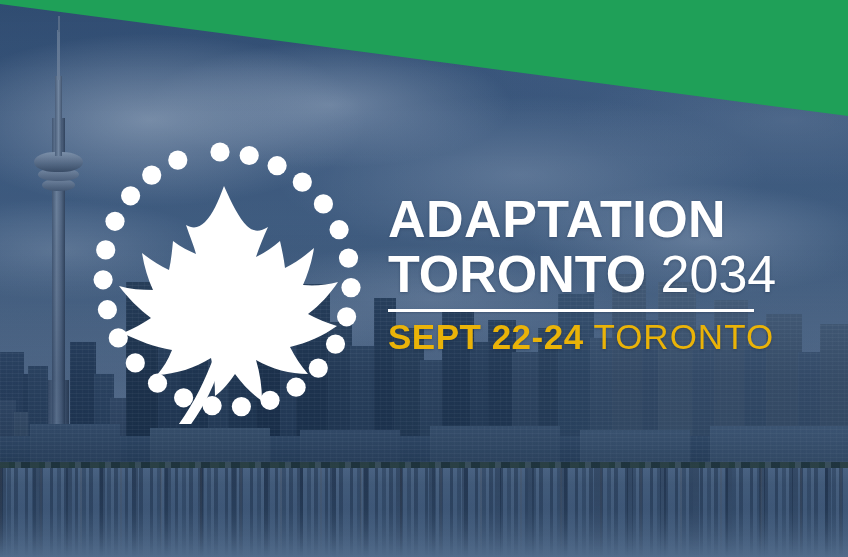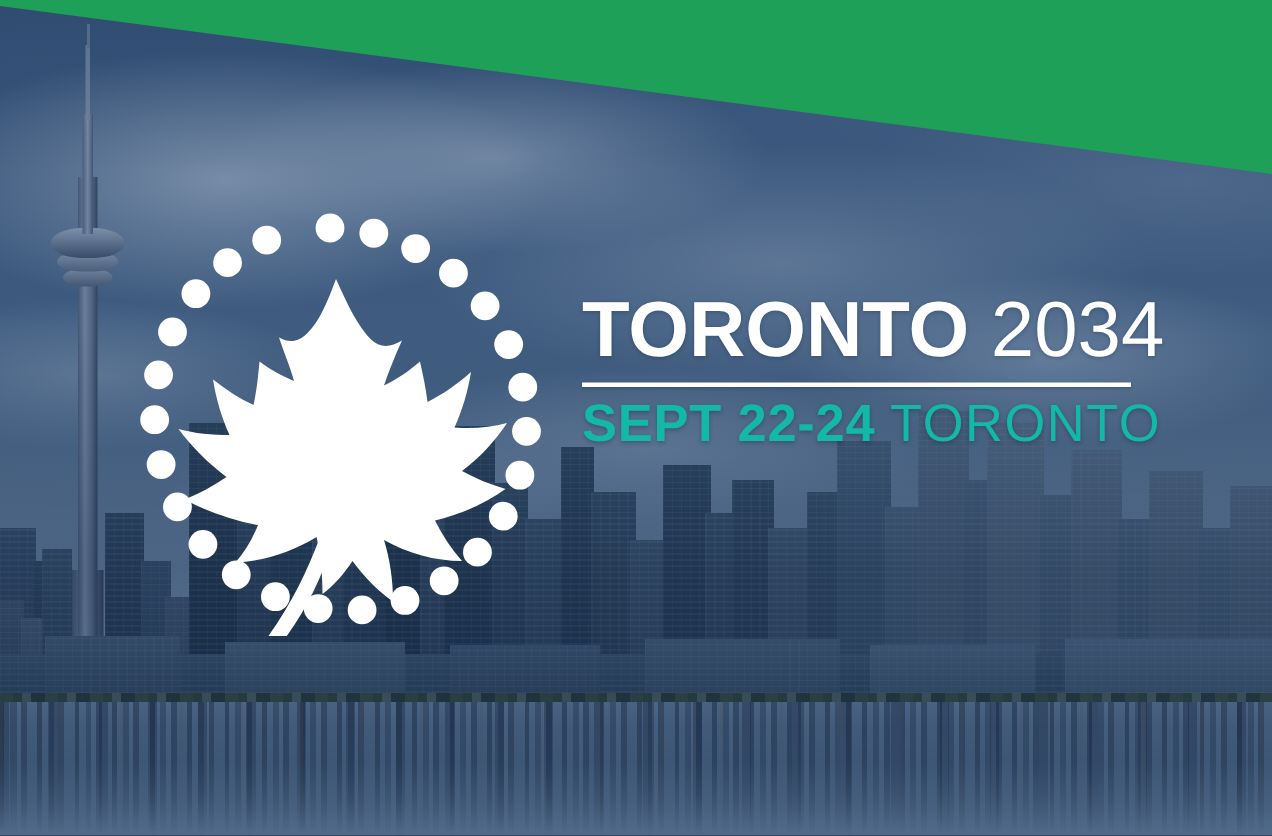--- a/index.html
+++ b/index.html
@@ -104,21 +104,21 @@
   
   .lockup{position:absolute;left:388px;top:192px;width:380px;}
   .line1{font-size:52px;font-weight:bold;color:#fff;letter-spacing:.5px;line-height:54px;white-space:nowrap;
     text-shadow:0 1px 3px rgba(10,30,60,.30);}
   .line2{font-size:52px;line-height:56px;white-space:nowrap;color:#fff;
     text-shadow:0 1px 3px rgba(10,30,60,.30);}
   .line2 .b{font-weight:bold;}
   .line2 .l{font-weight:300;}
   .rule{height:3px;background:#fff;margin:7px 0 6px 0;width:366px;
     box-shadow:0 1px 2px rgba(10,30,60,.25);}
-  .line3{font-size:35px;line-height:38px;white-space:nowrap;color:#14b8a6;
+  .line3{font-size:35px;line-height:38px;white-space:nowrap;color:#eab308;
     text-shadow:0 1px 3px rgba(10,30,60,.30);}
   .line3 .b{font-weight:bold;letter-spacing:.5px;}
   .line3 .l{font-weight:300;letter-spacing:1px;}
 </style>
 </head>
 <body>
 
 <div id="stage">
 
   <div class="sky"></div>
@@ -264,20 +264,21 @@
       <path d="M141,231
                C133,252 122,276 104,300
                C99,306 94,311 88,315
                L94,322
                C101,317 107,311 113,304
                C131,282 142,258 149,236 Z"></path>
     </g>
   </svg>
 
   <div class="lockup">
+    <div class="line1">ADAPTATION</div>
     <div class="line2">
       <span class="b">TORONTO</span>
       <span class="l">2034</span>
     </div>
     <div class="rule"></div>
     <div class="line3">
       <span class="b">SEPT 22-24</span>
       <span class="l">TORONTO</span>
     </div>
   </div>

